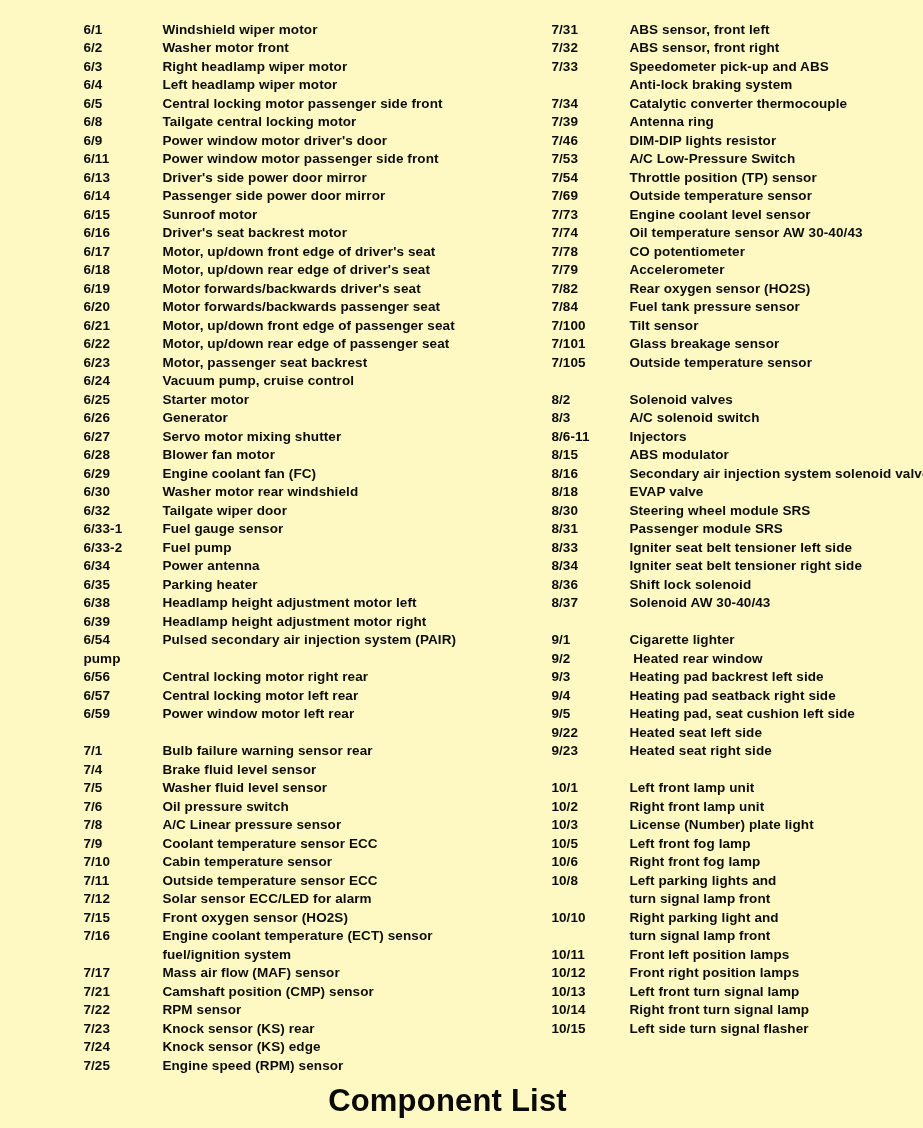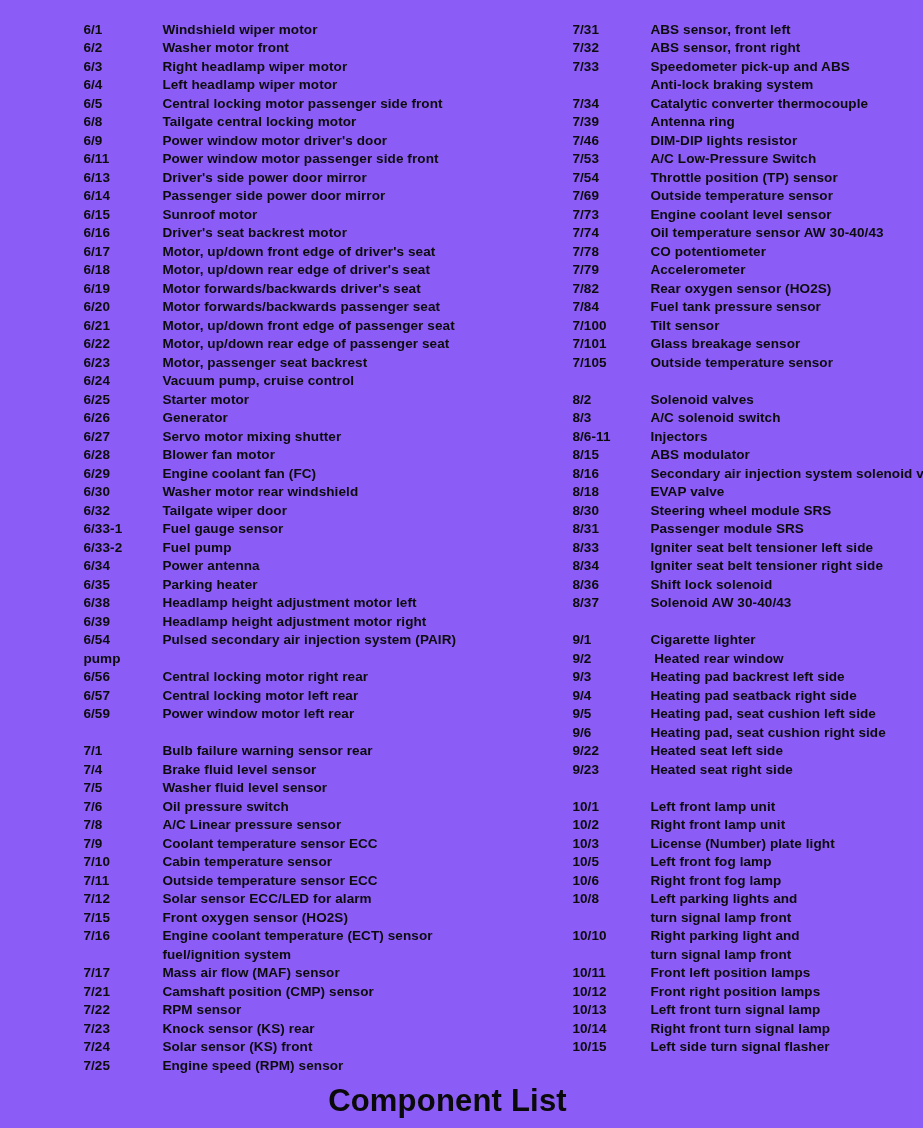--- a/index.html
+++ b/index.html
@@ -1,40 +1,40 @@
 <!DOCTYPE html>
 <html><head>
 <meta charset="utf-8">
 <style>
   html, body { margin: 0; padding: 0; background: #e8e8e8; }
   .page {
     position: relative;
     width: 923px;
     height: 1128px;
-    background: #8b5cf6;
+    background: #fef9c3;
     overflow: hidden;
     font-family: "Liberation Sans", sans-serif;
     font-weight: 700;
     color: #0c0c0c;
     -webkit-font-smoothing: antialiased;
   }
   .col { position: absolute; top: 2px; }
   .col-left  { left: 0;     width: 490px; }
   .col-right { left: 490px; width: 433px; }
 
   .row {
     height: 18.5px;
     line-height: 18.5px;
     font-size: 13.5px;
     white-space: pre;
     letter-spacing: 0.1px;
   }
   .row .code { display: inline-block; vertical-align: top; }
   .col-left  .row .code { margin-left: 68px; width: 79px; }
-  .col-right .row .code { margin-left: 67px; width: 78px; }
+  .col-right .row .code { margin-left: 46px; width: 78px; }
   .col-left .row.cont-margin .desc { margin-left: 68px; text-align: center; }
 
   .row.blank { height: 18.5px; }
 
   .title {
     position: absolute;
     top: 1083px;
     left: 0;
     width: 923px;
     text-align: center;
@@ -208,21 +208,21 @@
       <div class="row">
     <span class="code">7/21</span><span class="desc">Camshaft position (CMP) sensor</span>
   </div>
       <div class="row">
     <span class="code">7/22</span><span class="desc">RPM sensor</span>
   </div>
       <div class="row">
     <span class="code">7/23</span><span class="desc">Knock sensor (KS) rear</span>
   </div>
       <div class="row">
-    <span class="code">7/24</span><span class="desc">Solar sensor (KS) front</span>
+    <span class="code">7/24</span><span class="desc">Knock sensor (KS) edge</span>
   </div>
       <div class="row">
     <span class="code">7/25</span><span class="desc">Engine speed (RPM) sensor</span>
   </div>
     </div>
   <div class="col col-right" id="right-col">
       <div class="row">
     <span class="code">7/31</span><span class="desc">ABS sensor, front left</span>
   </div>
       <div class="row">
@@ -324,23 +324,20 @@
     <span class="code">9/2</span><span class="desc"> Heated rear window</span>
   </div>
       <div class="row">
     <span class="code">9/3</span><span class="desc">Heating pad backrest left side</span>
   </div>
       <div class="row">
     <span class="code">9/4</span><span class="desc">Heating pad seatback right side</span>
   </div>
       <div class="row">
     <span class="code">9/5</span><span class="desc">Heating pad, seat cushion left side</span>
-  </div>
-      <div class="row">
-    <span class="code">9/6</span><span class="desc">Heating pad, seat cushion right side</span>
   </div>
       <div class="row">
     <span class="code">9/22</span><span class="desc">Heated seat left side</span>
   </div>
       <div class="row">
     <span class="code">9/23</span><span class="desc">Heated seat right side</span>
   </div>
       <div class="row blank"></div>
       <div class="row">
     <span class="code">10/1</span><span class="desc">Left front lamp unit</span>

